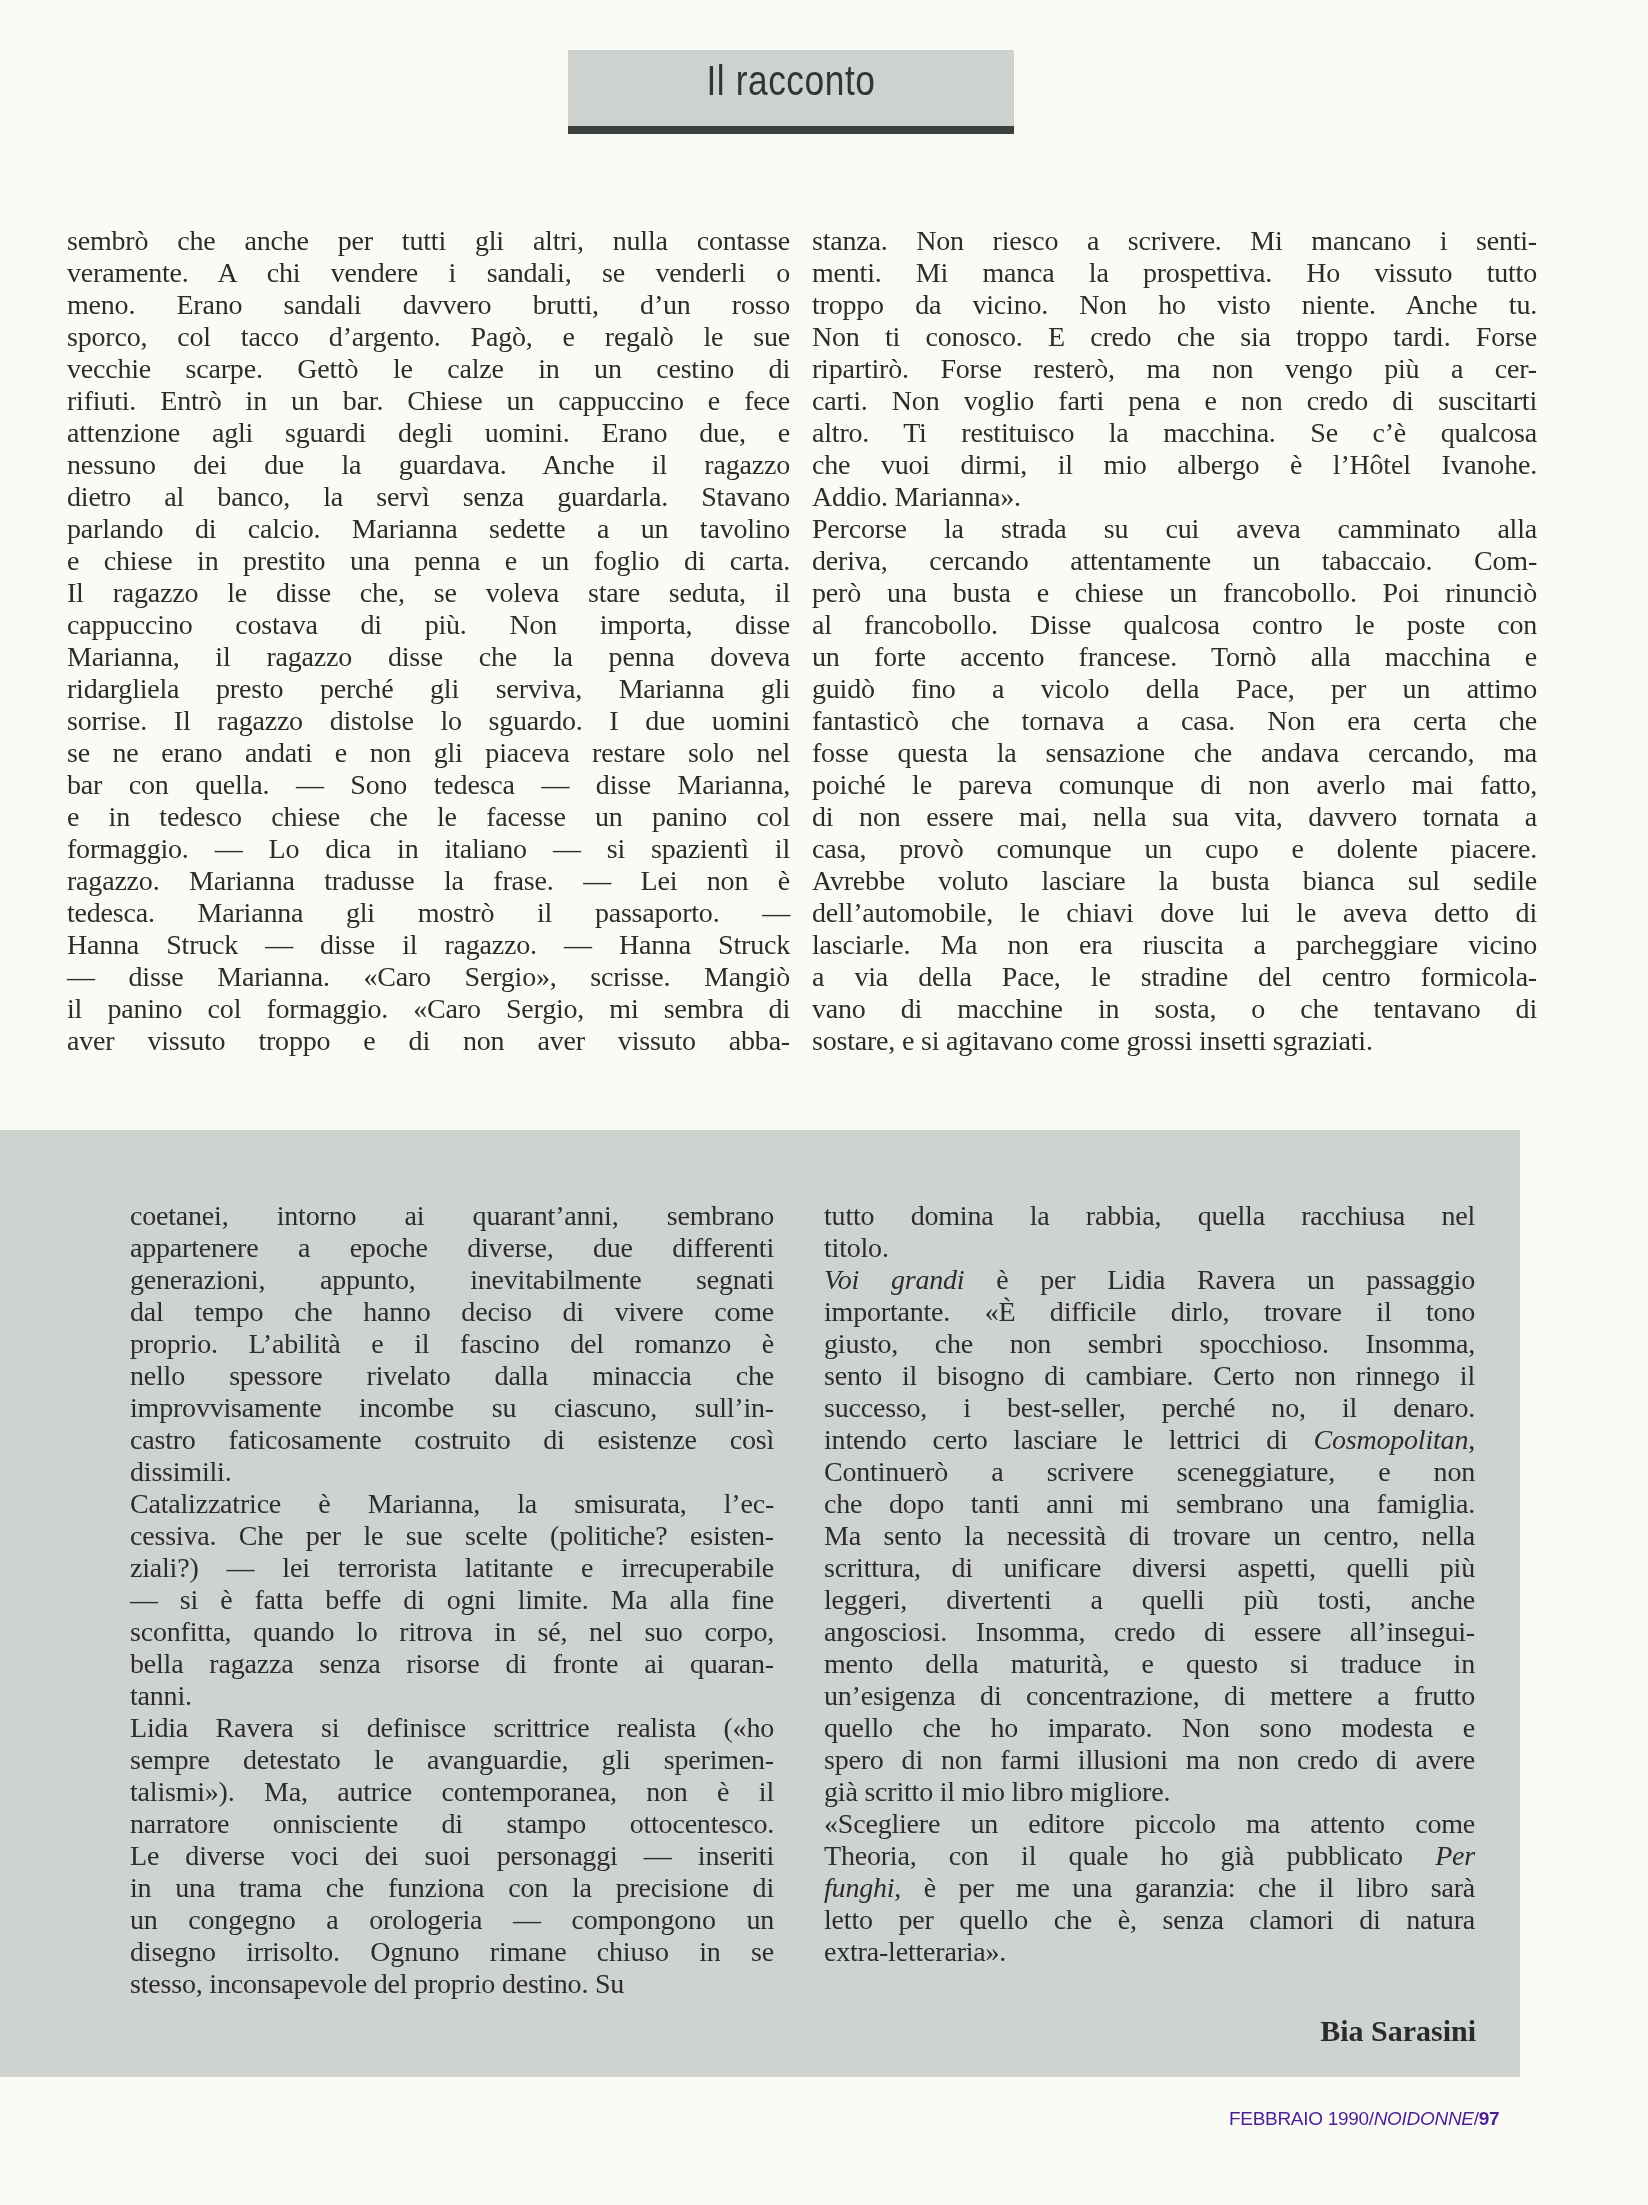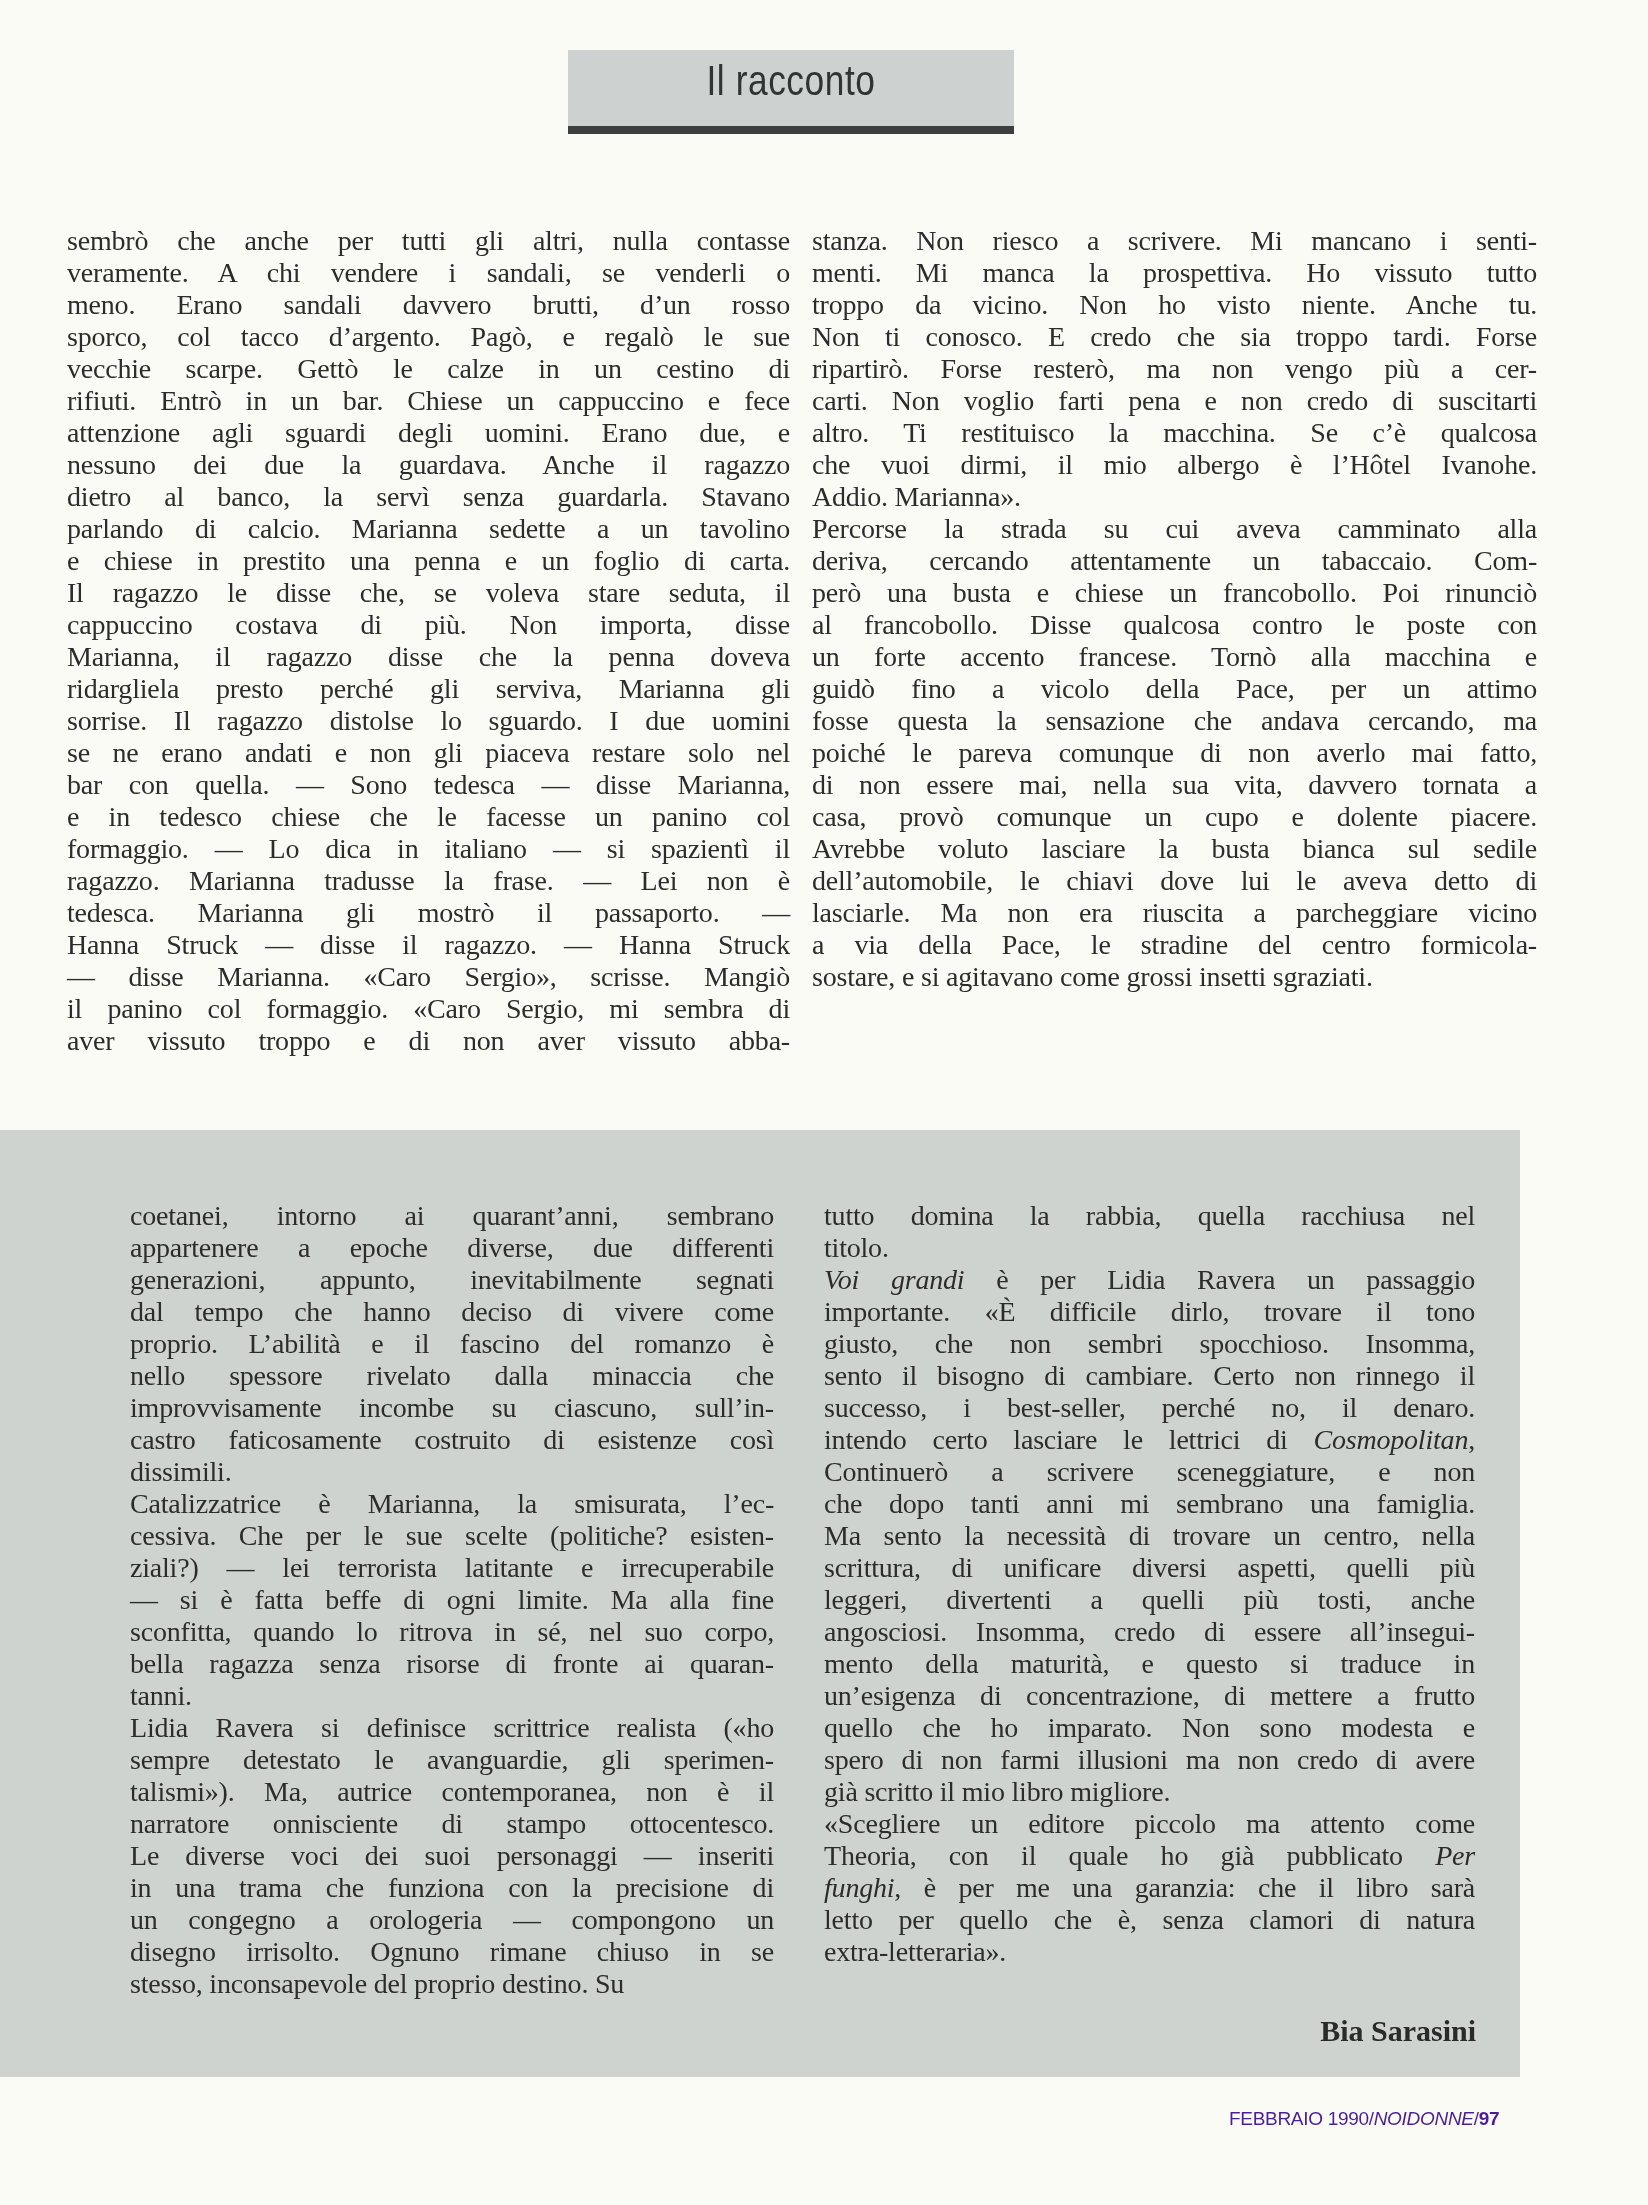--- a/index.html
+++ b/index.html
@@ -92,28 +92,30 @@
     <span class="ln">carti. Non voglio farti pena e non credo di suscitarti</span>
     <span class="ln">altro. Ti restituisco la macchina. Se c’è qualcosa</span>
     <span class="ln">che vuoi dirmi, il mio albergo è l’Hôtel Ivanohe.</span>
     <span class="ln last">Addio. Marianna».</span>
     <span class="ln">Percorse la strada su cui aveva camminato alla</span>
     <span class="ln">deriva, cercando attentamente un tabaccaio. Com-</span>
     <span class="ln">però una busta e chiese un francobollo. Poi rinunciò</span>
     <span class="ln">al francobollo. Disse qualcosa contro le poste con</span>
     <span class="ln">un forte accento francese. Tornò alla macchina e</span>
     <span class="ln">guidò fino a vicolo della Pace, per un attimo</span>
+    <span class="ln">fantasticò che tornava a casa. Non era certa che</span>
     <span class="ln">fosse questa la sensazione che andava cercando, ma</span>
     <span class="ln">poiché le pareva comunque di non averlo mai fatto,</span>
     <span class="ln">di non essere mai, nella sua vita, davvero tornata a</span>
     <span class="ln">casa, provò comunque un cupo e dolente piacere.</span>
     <span class="ln">Avrebbe voluto lasciare la busta bianca sul sedile</span>
     <span class="ln">dell’automobile, le chiavi dove lui le aveva detto di</span>
     <span class="ln">lasciarle. Ma non era riuscita a parcheggiare vicino</span>
     <span class="ln">a via della Pace, le stradine del centro formicola-</span>
+    <span class="ln">vano di macchine in sosta, o che tentavano di</span>
     <span class="ln last">sostare, e si agitavano come grossi insetti sgraziati.</span>
   </div>
 
 <div class="review-box"></div>
 <div class="col" id="review-left">
     <span class="ln">coetanei, intorno ai quarant’anni, sembrano</span>
     <span class="ln">appartenere a epoche diverse, due differenti</span>
     <span class="ln">generazioni, appunto, inevitabilmente segnati</span>
     <span class="ln">dal tempo che hanno deciso di vivere come</span>
     <span class="ln">proprio. L’abilità e il fascino del romanzo è</span>

